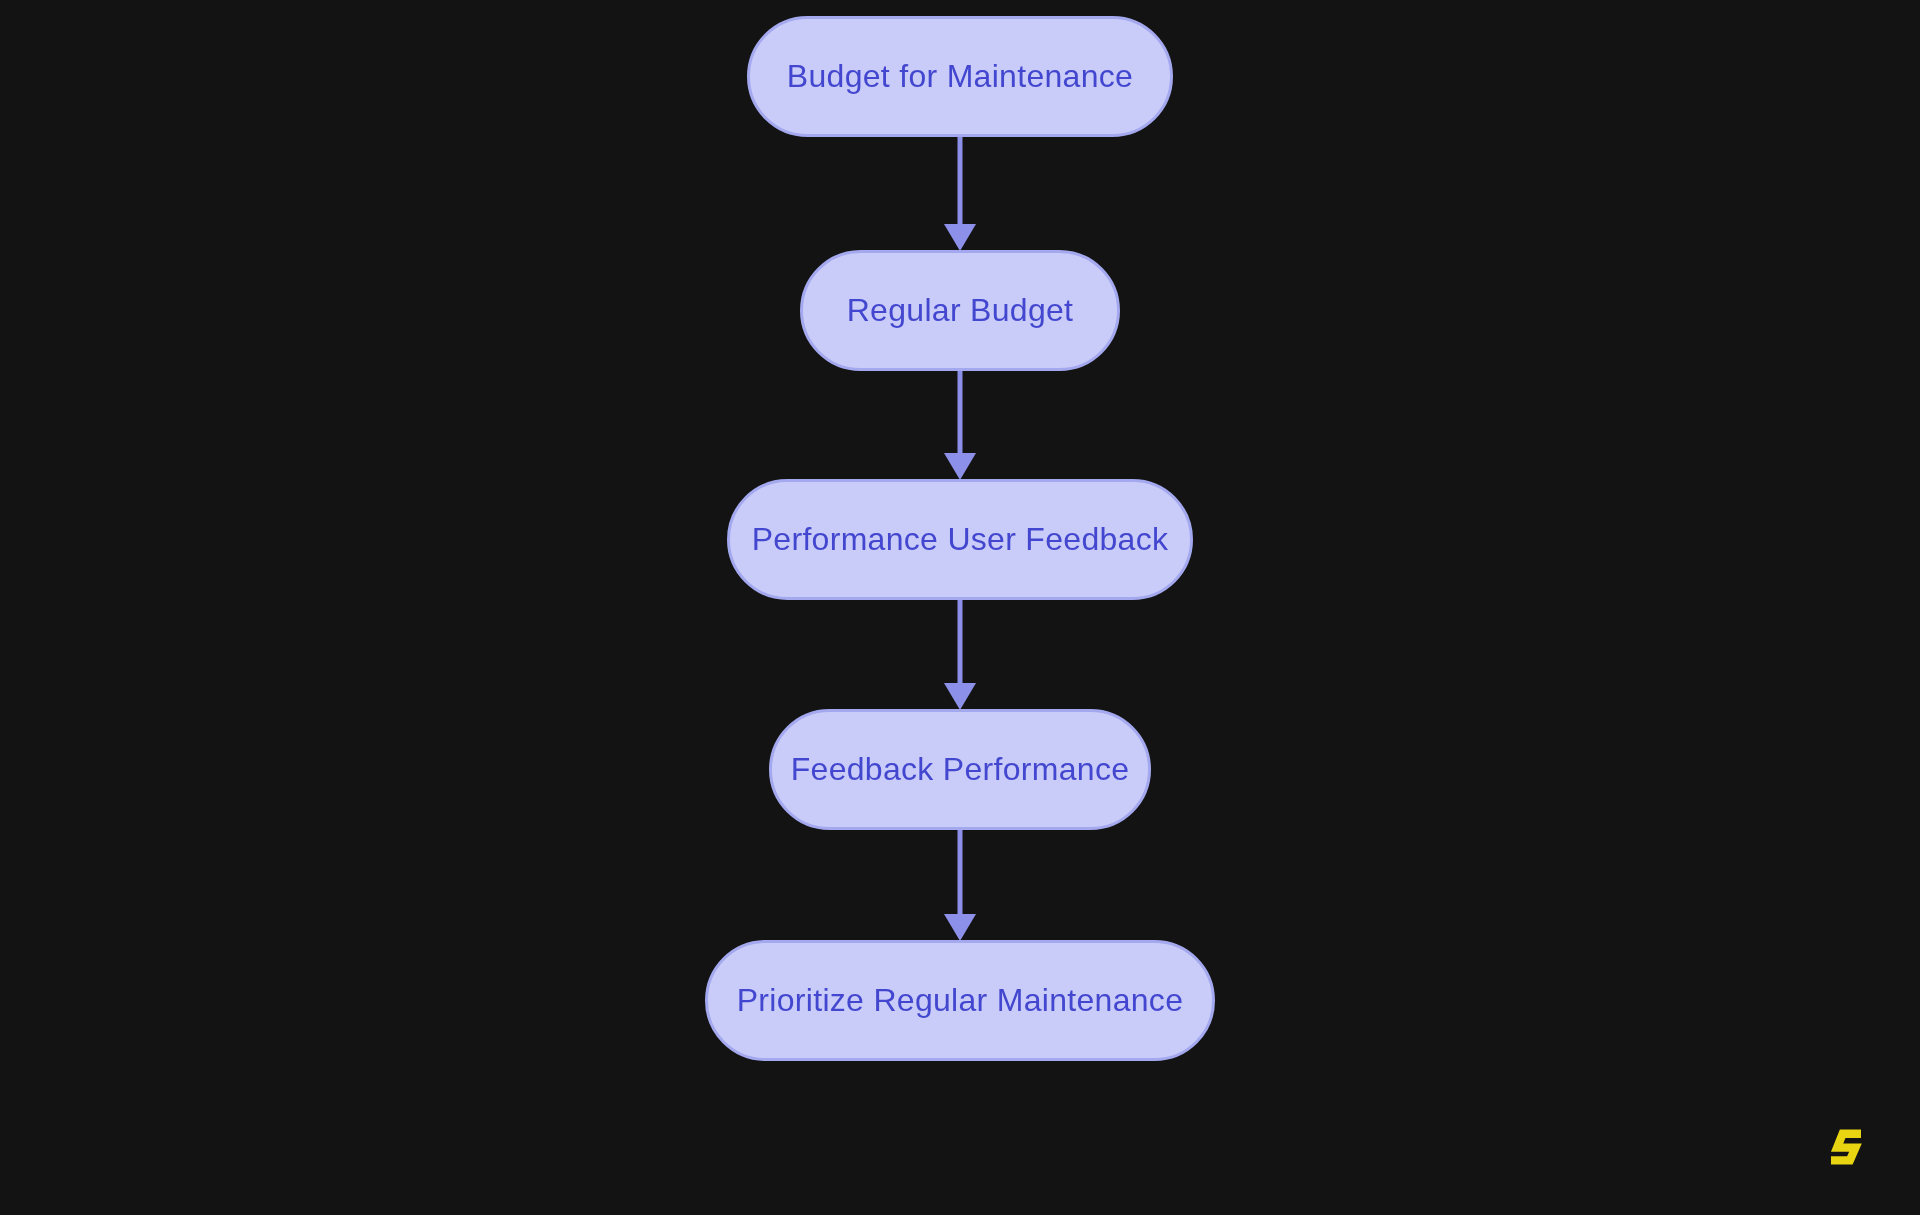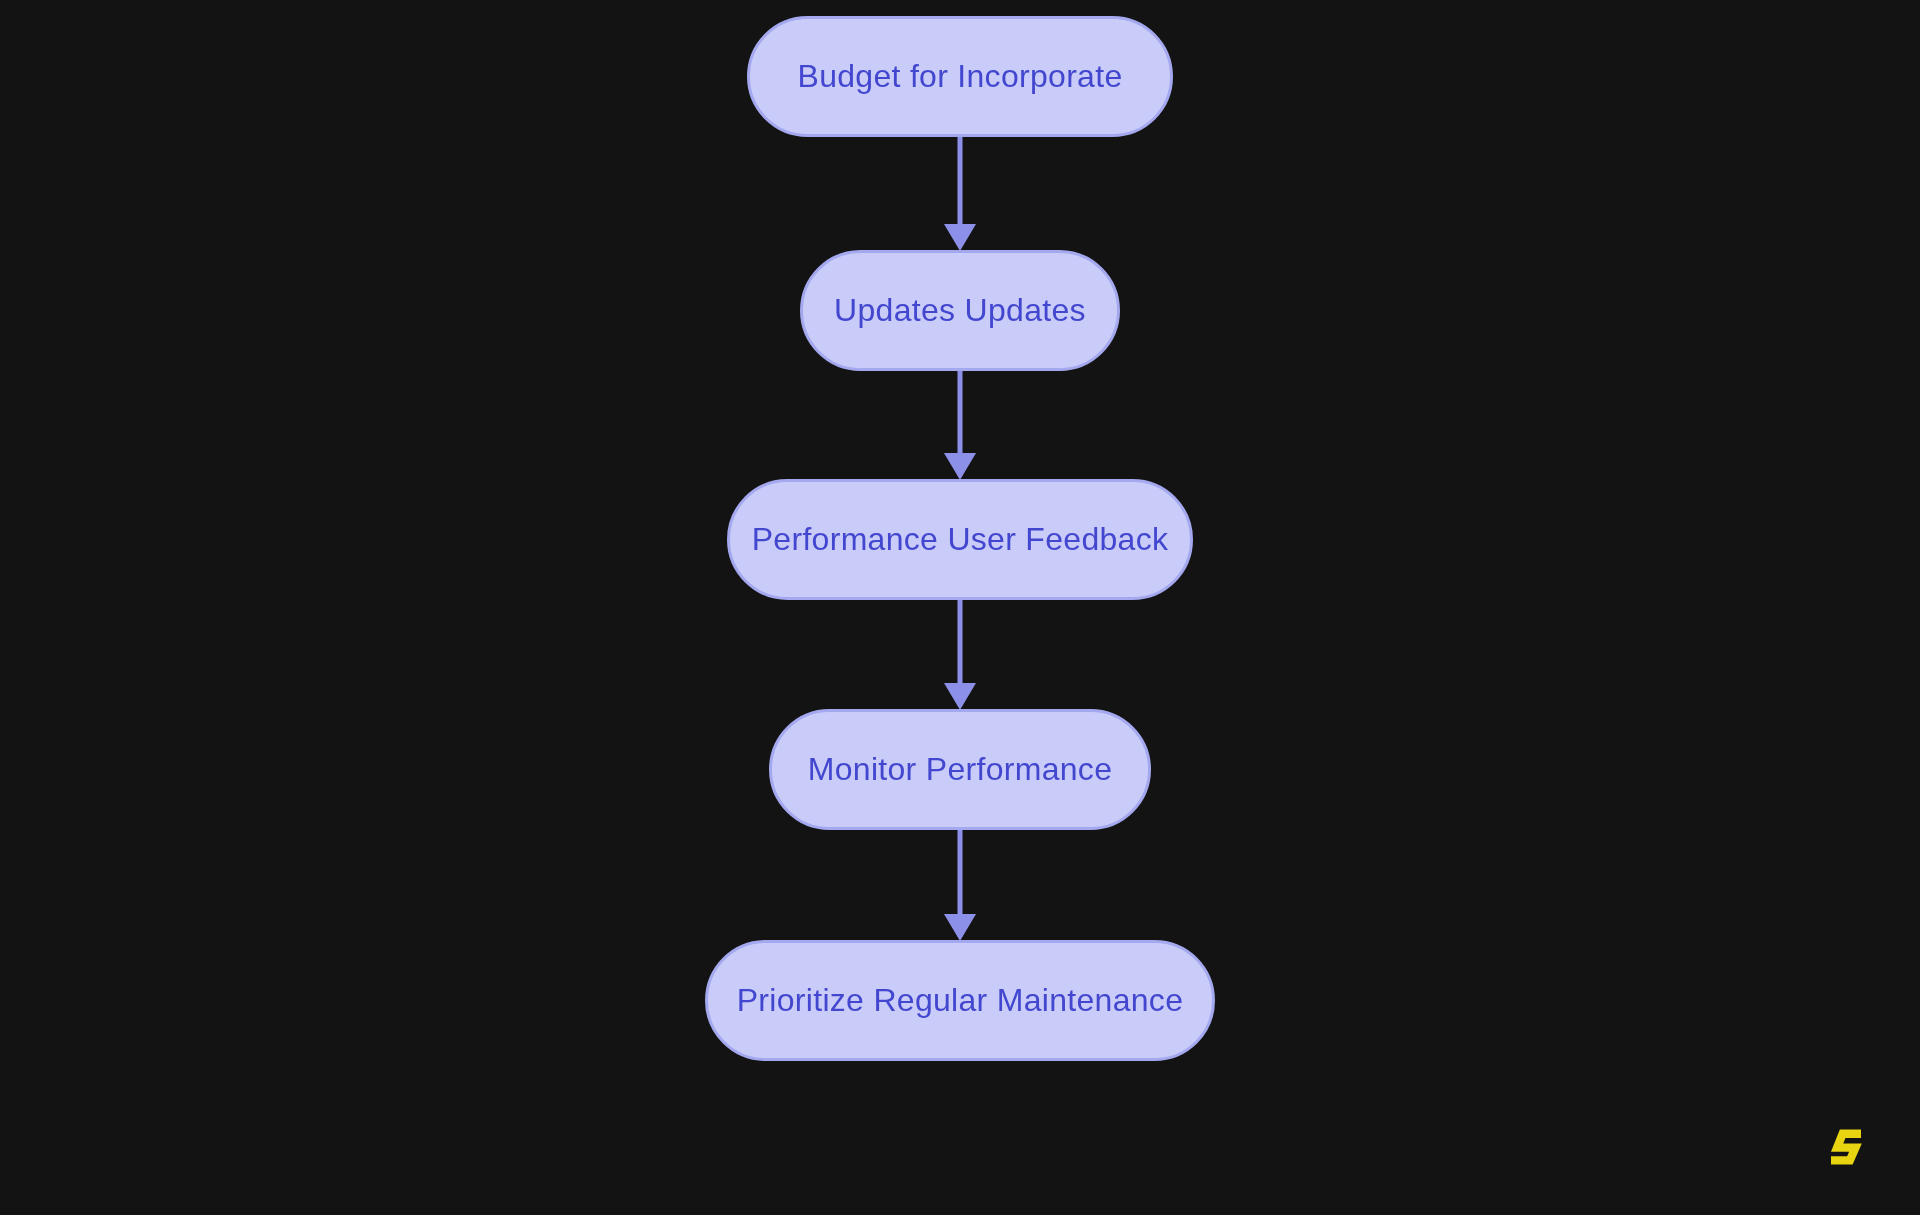--- a/index.html
+++ b/index.html
@@ -76,48 +76,48 @@
     top: 1126px;
     width: 40px;
     height: 40px;
   }
   .logo svg { display: block; width: 100%; height: 100%; }
 </style>
 </head>
 <body>
 
 <div class="node n1">
-  <span>Budget for Incorporate</span>
+  <span>Budget for Maintenance</span>
 </div>
 
 <div class="arrow a1">
   <div class="line"></div>
   <div class="head"></div>
 </div>
 
 <div class="node n2">
-  <span>Updates Updates</span>
+  <span>Regular Budget</span>
 </div>
 
 <div class="arrow a2">
   <div class="line"></div>
   <div class="head"></div>
 </div>
 
 <div class="node n3">
   <span>Performance User Feedback</span>
 </div>
 
 <div class="arrow a3">
   <div class="line"></div>
   <div class="head"></div>
 </div>
 
 <div class="node n4">
-  <span>Monitor Performance</span>
+  <span>Feedback Performance</span>
 </div>
 
 <div class="arrow a4">
   <div class="line"></div>
   <div class="head"></div>
 </div>
 
 <div class="node n5">
   <span>Prioritize Regular Maintenance</span>
 </div>

